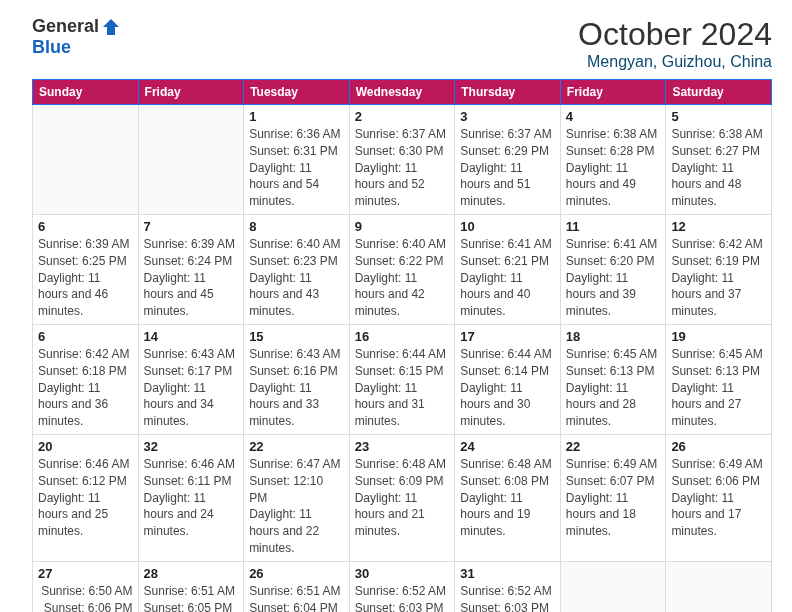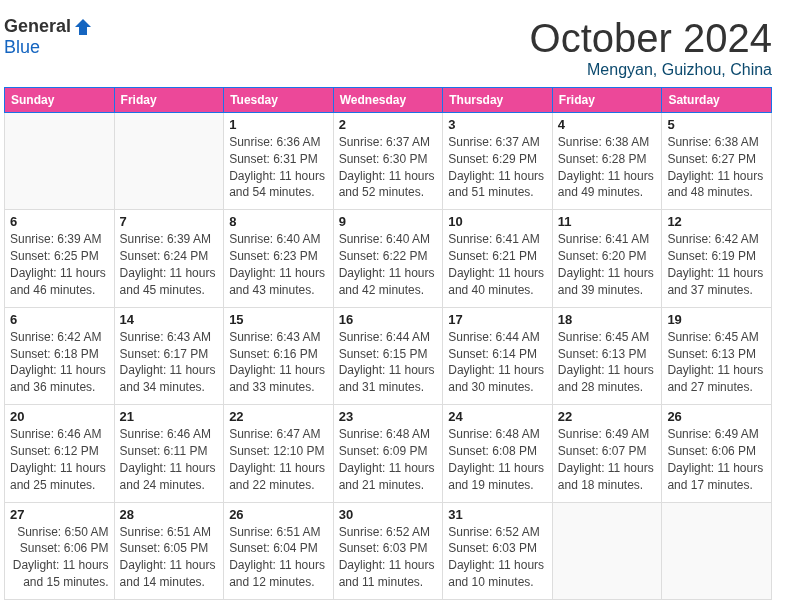--- a/index.html
+++ b/index.html
@@ -6,21 +6,21 @@
     body {
       font-family: Arial, sans-serif;
       background: #fff;
       width: 792px;
       height: 612px;
       overflow: hidden;
     }
     .page {
       width: 792px;
       height: 612px;
-      padding: 16px 20px 12px 4px;
+      padding: 16px 20px 12px 32px;
       display: flex;
       flex-direction: column;
     }
     .header {
       display: flex;
       justify-content: space-between;
       align-items: flex-start;
       margin-bottom: 8px;
     }
     .logo {
@@ -32,49 +32,49 @@
       display: flex;
       align-items: center;
     }
     .logo-general {
       font-size: 18px;
       font-weight: bold;
       color: #333;
     }
     .logo-blue {
       font-size: 18px;
-      font-weight: normal;
+      font-weight: bold;
       color: #1565c0;
     }
     .logo-icon {
       width: 20px;
       height: 20px;
       margin-left: 2px;
     }
     .title-area {
       text-align: right;
     }
     .month-title {
-      font-size: 40px;
+      font-size: 32px;
       font-weight: normal;
       color: #333;
     }
     .location {
       font-size: 16px;
       color: #0c4a6e;
     }
     .calendar {
       flex: 1;
       border: 1px solid #ccc;
       border-collapse: collapse;
       width: 100%;
       table-layout: fixed;
     }
     .calendar th {
-      background-color: #ec4899;
+      background-color: #be185d;
       color: #fff;
       text-align: left;
       padding: 5px 6px;
       font-size: 12px;
       font-weight: bold;
       border: 1px solid #1a73e8;
     }
     .calendar td {
       vertical-align: top;
       padding: 4px 5px;
@@ -256,21 +256,21 @@
           </td>
         </tr>
         <tr>
           <td>
             <span class="day-number">20</span>
             <div class="day-info" style="white-space: pre-line;">Sunrise: 6:46 AM
 Sunset: 6:12 PM
 Daylight: 11 hours and 25 minutes.</div>
           </td>
           <td>
-            <span class="day-number">21</span>
+            <span class="day-number">32</span>
             <div class="day-info" style="white-space: pre-line;">Sunrise: 6:46 AM
 Sunset: 6:11 PM
 Daylight: 11 hours and 24 minutes.</div>
           </td>
           <td>
             <span class="day-number">22</span>
             <div class="day-info" style="white-space: pre-line;">Sunrise: 6:47 AM
 Sunset: 12:10 PM
 Daylight: 11 hours and 22 minutes.</div>
           </td>

